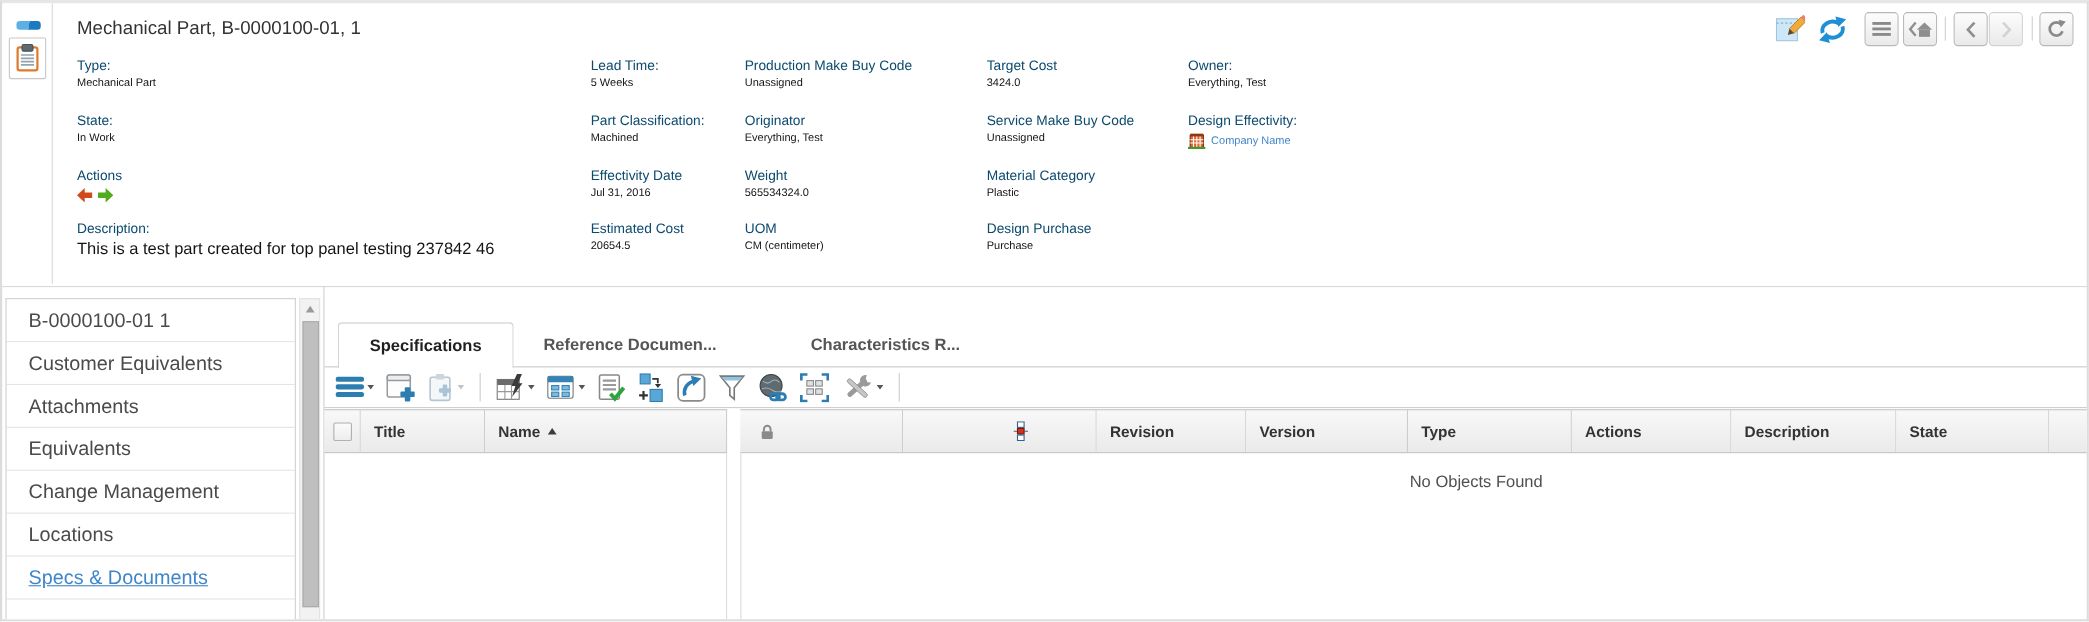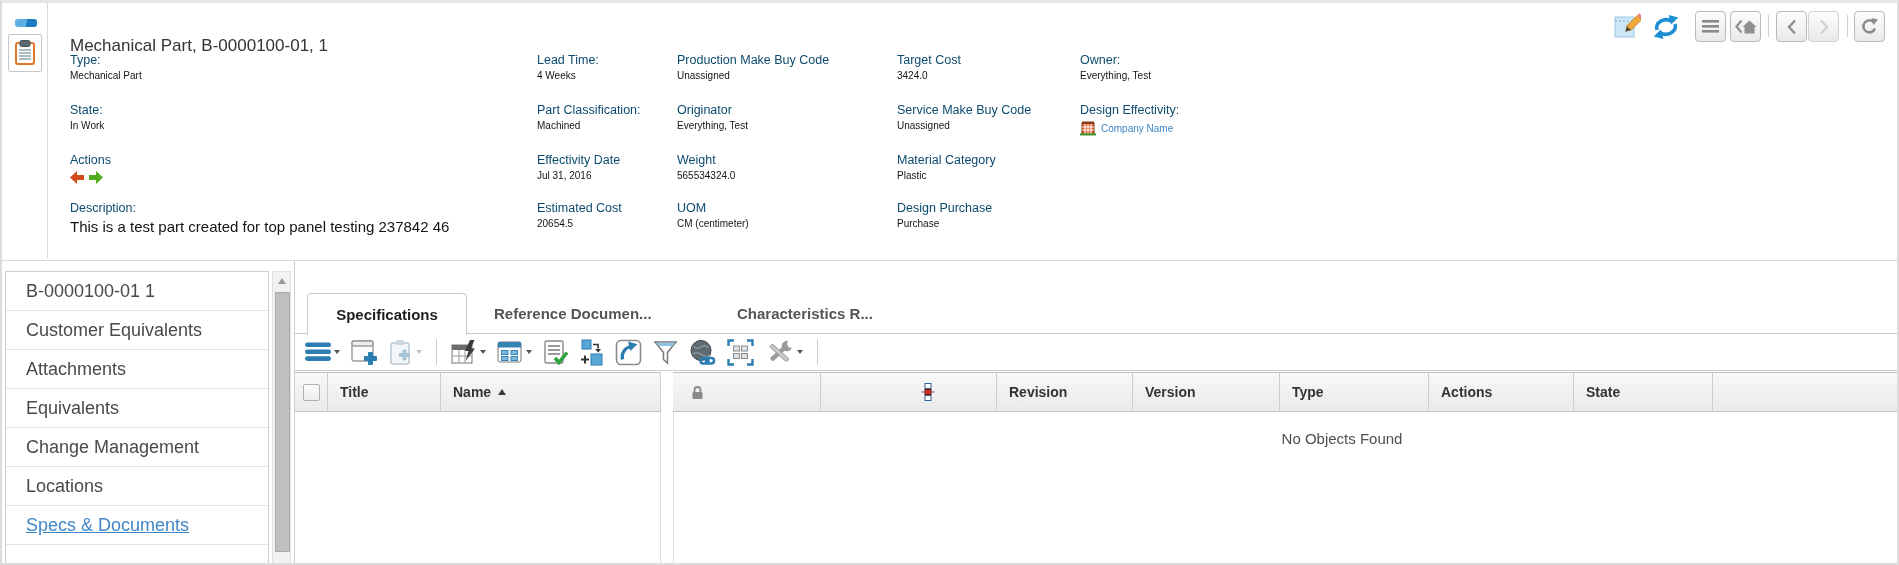--- a/index.html
+++ b/index.html
@@ -1,19 +1,19 @@
 <!DOCTYPE html>
 <html><head>
 <meta charset="utf-8">
 <style>
   html,body{margin:0;padding:0;background:#fff;}
   .page{position:relative;width:1899px;height:565px;box-sizing:border-box;
         background:#fff;border:2px solid #dcdcdc;border-top:3px solid #e6e6e6;
         font-family:"Liberation Sans", sans-serif;overflow:hidden;}
-  .nowrap{white-space:nowrap;margin-top:20px;}
+  .nowrap{white-space:nowrap;}
 
   
   .left-strip{position:absolute;left:0;top:0;width:45px;height:255px;border-right:1px solid #d9d9d9;background:#fff;}
   .blue-bar{position:absolute;left:13px;top:16px;width:22px;height:8px;border-radius:3px;
             background:linear-gradient(100deg,#5cb0e4 52%,#1b7ac0 52%);cursor:pointer;}
   .clip-btn{position:absolute;left:6px;top:31px;width:32px;height:36px;border:1px solid #c7c7c7;border-radius:2px;
             background:#fff;display:flex;align-items:center;justify-content:center;cursor:pointer;}
   .page-title{position:absolute;left:68px;top:13px;font-size:17px;color:#333;}
   .fld{position:absolute;white-space:nowrap;}
   .fld .lbl{font-size:12.5px;color:#0c4a6e;}
@@ -116,21 +116,21 @@
       </span>
     </div>
   </div>
   <div class="fld" style="left:68px;top:198px">
     <div class="lbl">Description:</div>
     <div class="val" style="font-size:15px">This is a test part created for top panel testing 237842 46</div>
   </div>
 
   <div class="fld" style="left:535px;top:50px">
     <div class="lbl">Lead Time:</div>
-    <div class="val">4 Weeks</div>
+    <div class="val">5 Weeks</div>
   </div>
   <div class="fld" style="left:535px;top:100px">
     <div class="lbl">Part Classification:</div>
     <div class="val">Machined</div>
   </div>
   <div class="fld" style="left:535px;top:150px">
     <div class="lbl">Effectivity Date</div>
     <div class="val">Jul 31, 2016</div>
   </div>
   <div class="fld" style="left:535px;top:198px">
@@ -439,20 +439,23 @@
     </div>
     <div class="gcell" style="width:147px">
       <span>Version</span>
     </div>
     <div class="gcell" style="width:149px">
       <span>Type</span>
     </div>
     <div class="gcell" style="width:145px">
       <span>Actions</span>
     </div>
+    <div class="gcell" style="width:150px">
+      <span>Description</span>
+    </div>
     <div class="gcell" style="width:139px">
       <span>State</span>
     </div>
     <div class="gcell" style="flex:1;border-right:none"></div>
   </div>
 
   <div class="body-vline" style="left:658px"></div>
   <div class="body-vline" style="left:671px"></div>
 
   <div class="empty-state">No Objects Found</div>

